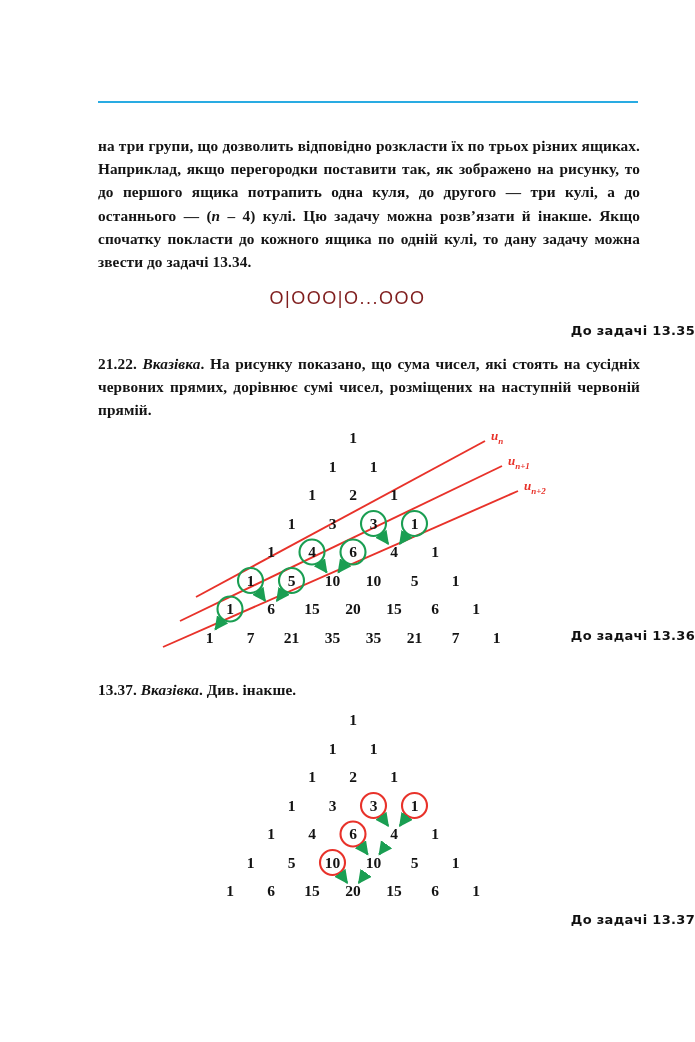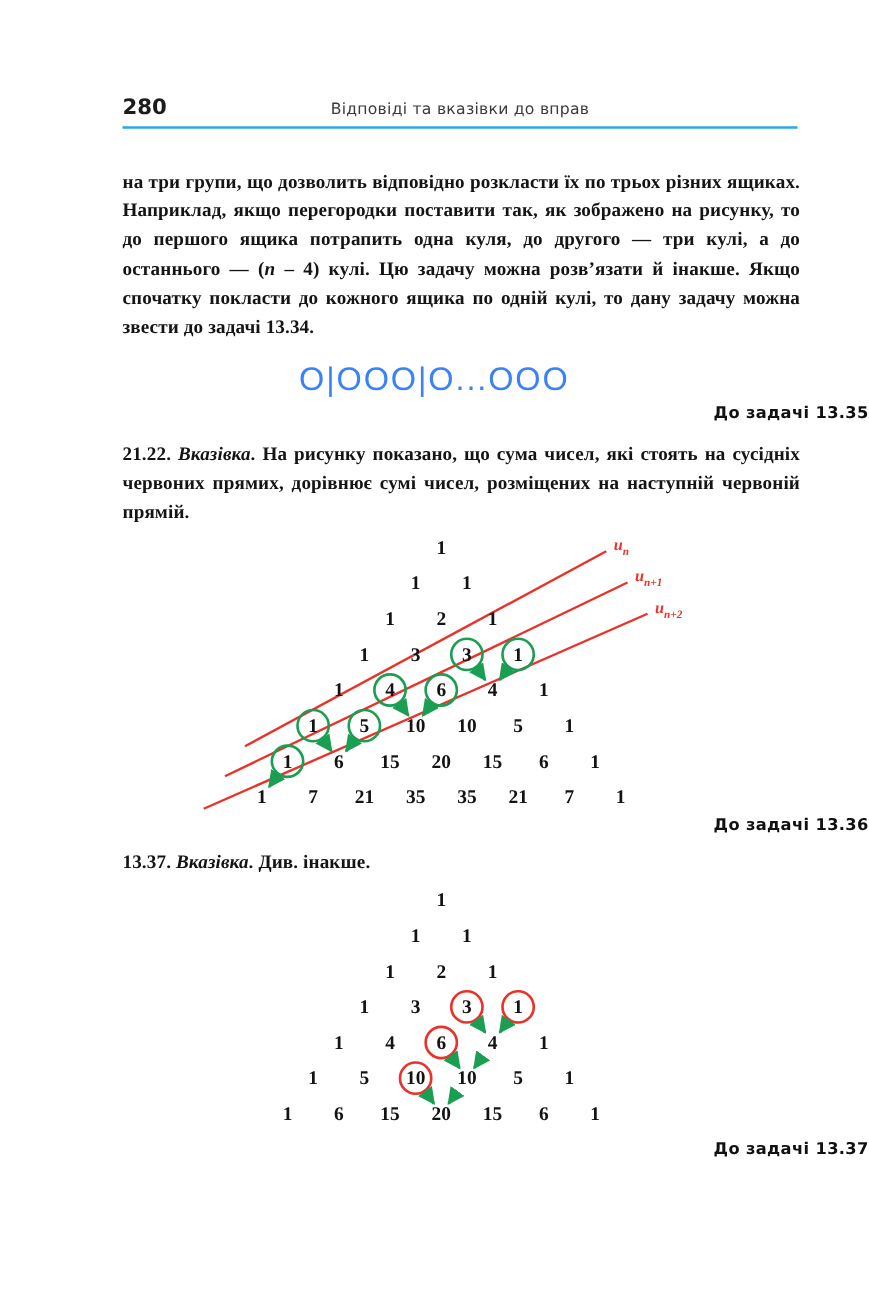--- a/index.html
+++ b/index.html
@@ -49,34 +49,34 @@
   .para.p3{top:678px;}
   .para i{font-style:italic;}
   .num{font-weight:700;}
   .math-i{font-style:italic;font-family:"Liberation Serif",serif;}
 
   
   .balls{
     position:absolute;left:0;right:0;top:288px;
     text-align:center;
     font-family:"Liberation Sans", sans-serif;
-    font-size:26px;letter-spacing:1.5px;color:#3b82f6;
+    font-size:18px;letter-spacing:1.5px;color:#7f1d1d;
     font-weight:300;
   }
 
   
   .caption{
     position:absolute;left:0;right:0;
     text-align:right;
     font-family:"DejaVu Sans", sans-serif;
     font-weight:bold;font-size:13px;color:#111;
     letter-spacing:.3px;
   }
   .cap35{top:323px;}
-  .cap36{top:653px;}
+  .cap36{top:628px;}
   .cap37{top:912px;padding-left:44px;}
 
   
   .fig{position:absolute;}
   .fig36{left:150px;top:425px;width:400px;height:220px;}
   .fig37{left:150px;top:705px;width:400px;height:200px;}
   svg{display:block;overflow:visible;}
   .cell{
     font-family:"Liberation Serif", serif;
     font-size:15.5px;font-weight:700;fill:#131313;
@@ -87,24 +87,20 @@
     font-style:italic;font-weight:700;
     font-size:13px;fill:#e8322a;
   }
   .usub{font-size:9px;}
 </style>
 </head>
 <body>
 
 <div class="page">
 
-  <div class="header">
-    <span class="page-num">280</span>
-    <span class="run-head">Відповіді та вказівки до вправ</span>
-  </div>
   <div class="rule"></div>
 
   <div class="para p1"><span>на три групи, що дозволить відповідно розкласти їх по трьох різних ящиках. Наприклад, якщо перегородки поставити так, як зображено на рисунку, то до першого ящика потрапить одна куля, до другого — три кулі, а до останнього — (</span><span class="math-i">n</span><span> – 4) кулі. Цю задачу можна розв’язати й інакше. Якщо спочатку покласти до кожного ящика по одній кулі, то дану задачу можна звести до задачі 13.34.</span></div>
 
   <div class="balls">O|OOO|O...OOO</div>
   <div class="caption cap35">До задачі 13.35</div>
 
   <div class="para p2"><span class="num">21.22.</span> <i>Вказівка</i><span>. На рисунку показано, що сума чисел, які стоять на сусідніх червоних прямих, дорівнює сумі чисел, розміщених на наступній червоній прямій.</span></div>
 
   <div class="fig fig36">

